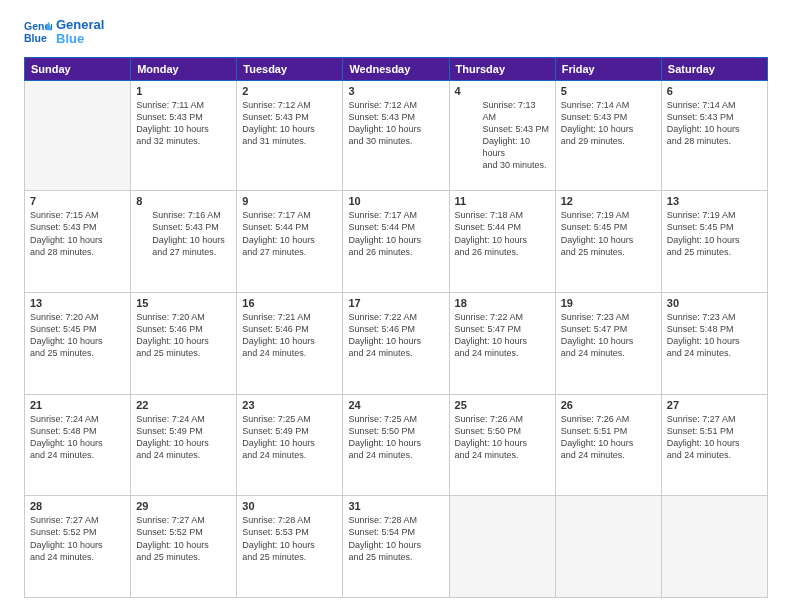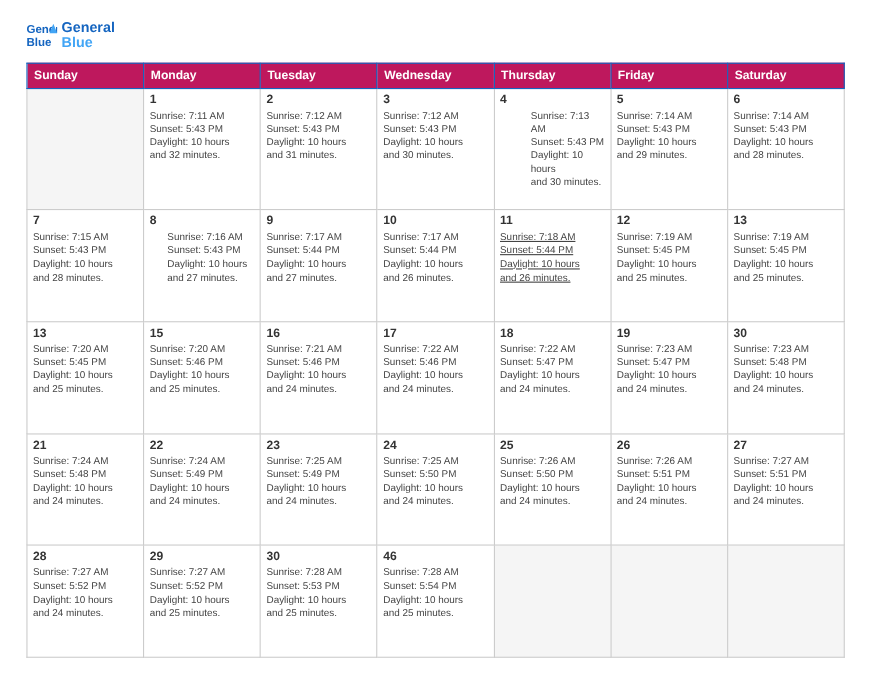--- a/index.html
+++ b/index.html
@@ -47,21 +47,21 @@
       margin-top: 2px;
     }
     .calendar {
       flex: 1;
       border: 1px solid #ccc;
       border-collapse: collapse;
       width: 100%;
       table-layout: fixed;
     }
     .calendar th {
-      background: #be185d;
+      background: #4c1d95;
       color: #fff;
       font-size: 11px;
       font-weight: bold;
       text-align: left;
       padding: 5px 6px;
       border: 1px solid #1565c0;
     }
     .calendar td {
       vertical-align: top;
       padding: 4px 5px;
@@ -191,21 +191,21 @@
           </td>
           <td>
             <span class="day-num">10</span>
             <div class="day-info" style="white-space: pre-line;">Sunrise: 7:17 AM
 Sunset: 5:44 PM
 Daylight: 10 hours
 and 26 minutes.</div>
           </td>
           <td>
             <span class="day-num">11</span>
-            <div class="day-info" style="white-space: pre-line; text-decoration: underline;">Sunrise: 7:18 AM
+            <div class="day-info" style="white-space: pre-line;">Sunrise: 7:18 AM
 Sunset: 5:44 PM
 Daylight: 10 hours
 and 26 minutes.</div>
           </td>
           <td>
             <span class="day-num">12</span>
             <div class="day-info" style="white-space: pre-line;">Sunrise: 7:19 AM
 Sunset: 5:45 PM
 Daylight: 10 hours
 and 25 minutes.</div>
@@ -336,21 +336,21 @@
 and 25 minutes.</div>
           </td>
           <td>
             <span class="day-num">30</span>
             <div class="day-info" style="white-space: pre-line;">Sunrise: 7:28 AM
 Sunset: 5:53 PM
 Daylight: 10 hours
 and 25 minutes.</div>
           </td>
           <td>
-            <span class="day-num">46</span>
+            <span class="day-num">31</span>
             <div class="day-info" style="white-space: pre-line;">Sunrise: 7:28 AM
 Sunset: 5:54 PM
 Daylight: 10 hours
 and 25 minutes.</div>
           </td>
           <td class="empty"></td>
           <td class="empty"></td>
           <td class="empty"></td>
         </tr>
       </tbody>

